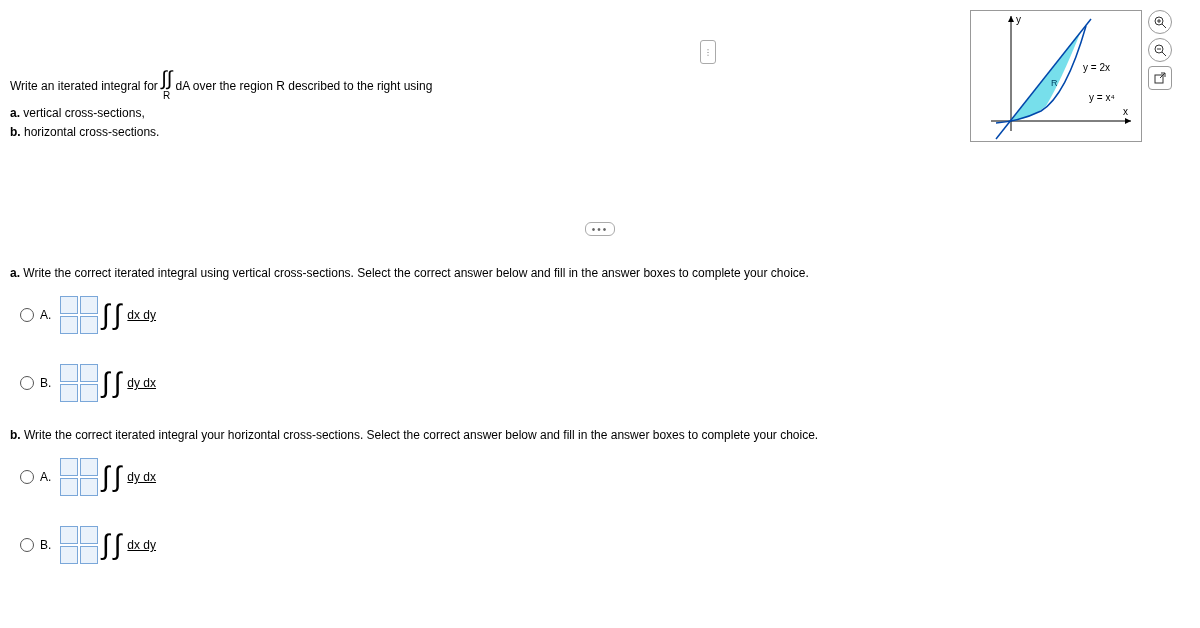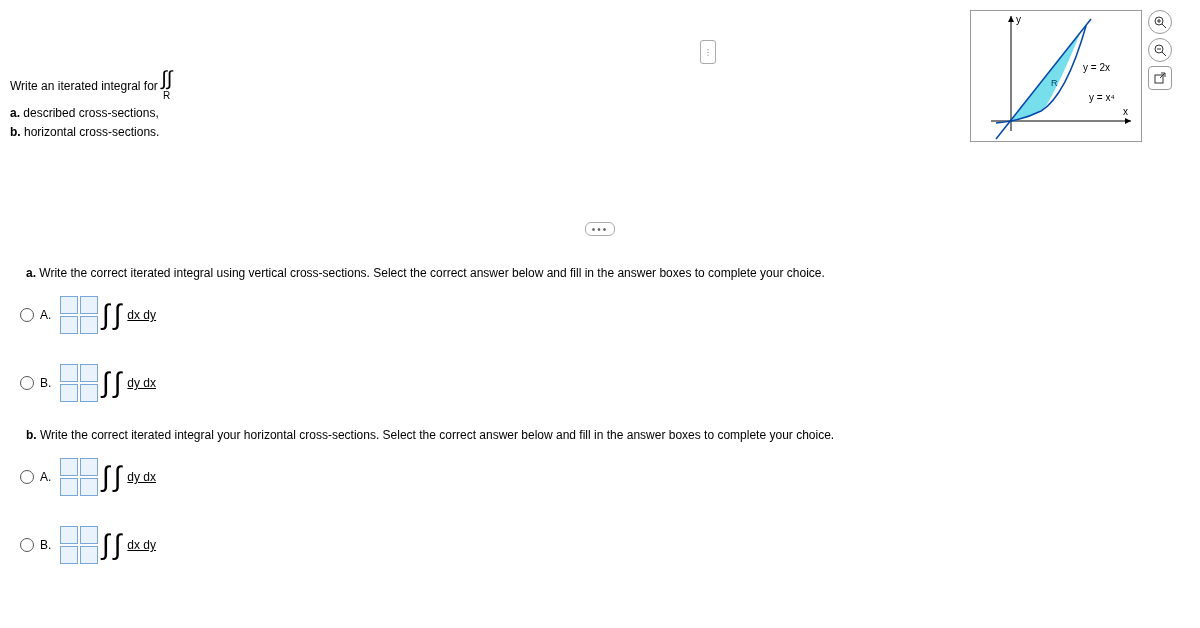--- a/index.html
+++ b/index.html
@@ -88,21 +88,21 @@
     border-radius: 6px;
     margin: 10px auto 30px auto;
     display: flex;
     align-items: center;
     justify-content: center;
     font-size: 10px;
     color: #666;
     letter-spacing: 2px;
   }
   .section-prompt {
-    margin: 20px 0 10px 16px;
+    margin: 20px 0 10px 0;
   }
   .choice-row {
     display: flex;
     align-items: center;
     margin: 8px 0 18px 10px;
     height: 50px;
   }
   .radio {
     width: 12px;
     height: 12px;
@@ -144,22 +144,23 @@
 </head>
 <body>
 
 <div class="top-section">
   <div class="question-text">
     <span>Write an iterated integral for </span>
     <span style="display:inline-block; vertical-align:middle; text-align:center;">
       <span class="integral-symbol">∫∫</span>
       <span class="sub-R">R</span>
     </span>
+    <span>dA over the region R described to the right using</span>
     <br>
-    <b>a.</b><span> described cross-sections,</span><br>
+    <b>a.</b><span> vertical cross-sections,</span><br>
     <b>b.</b><span> horizontal cross-sections.</span>
   </div>
 
   <div class="divider-tab">
     <span>⋮</span>
   </div>
 
   <div class="graph-panel">
     <div class="graph-box">
       <svg width="170" height="130" viewBox="0 0 170 130">

